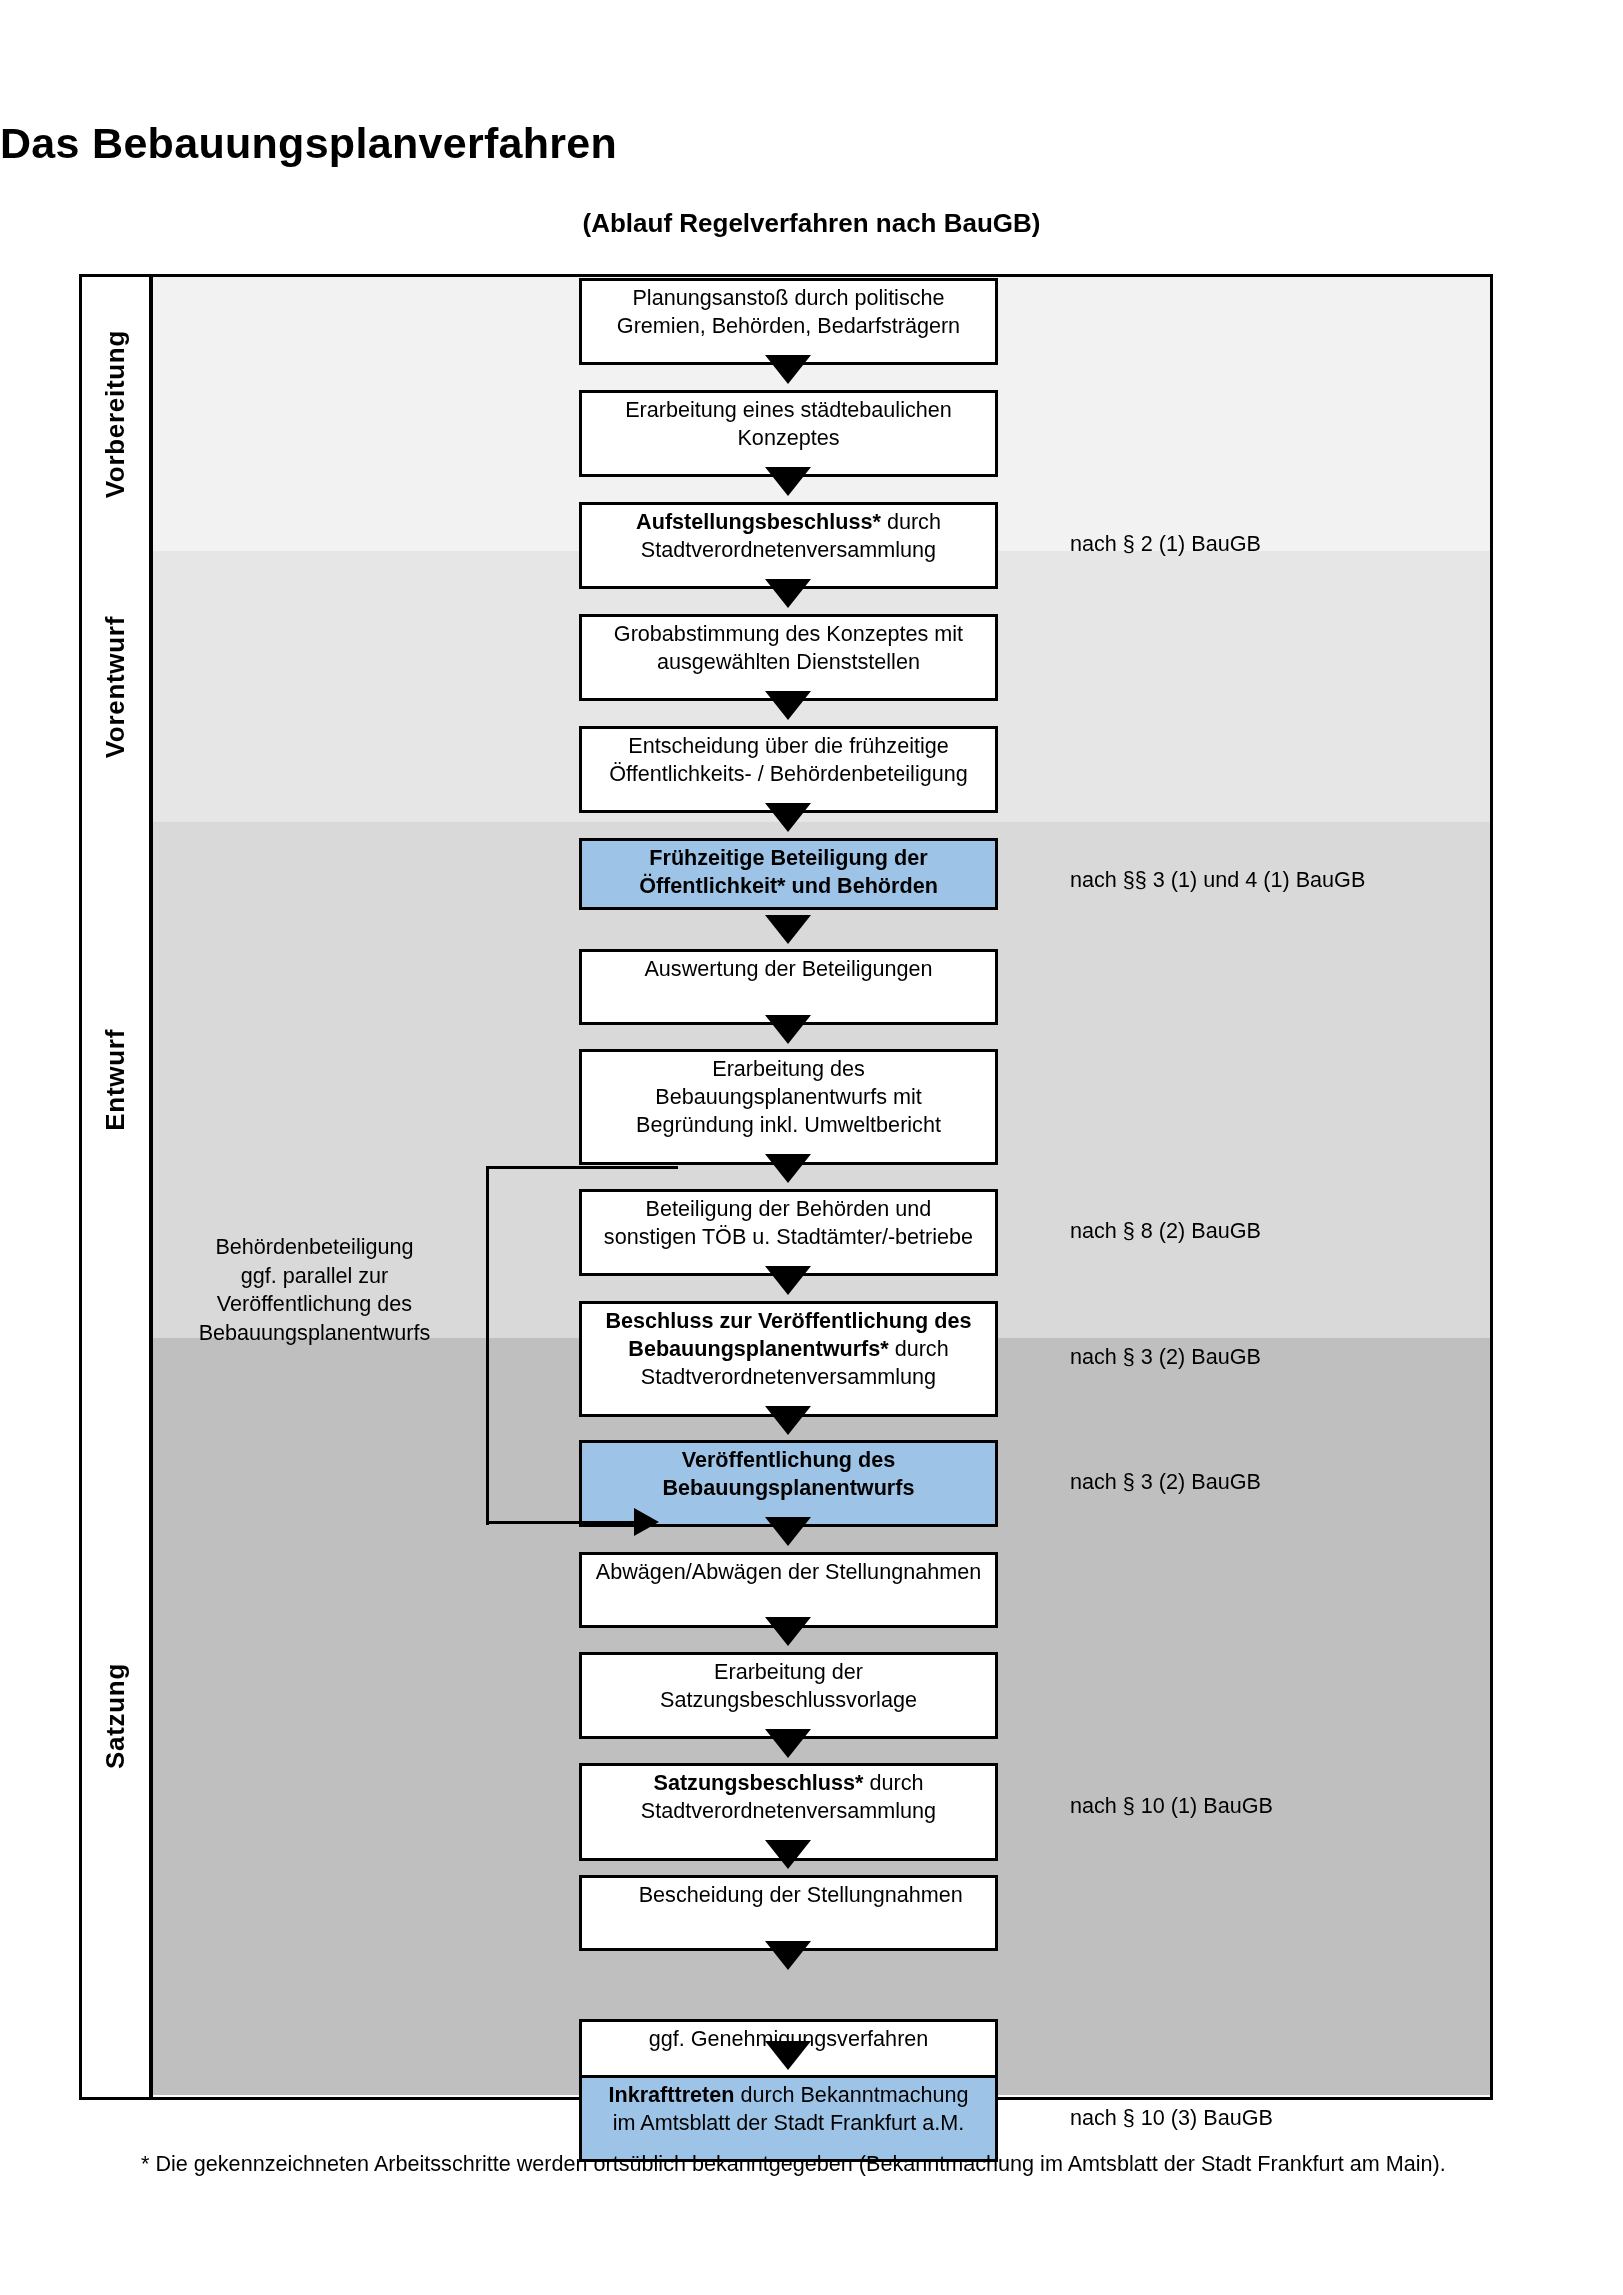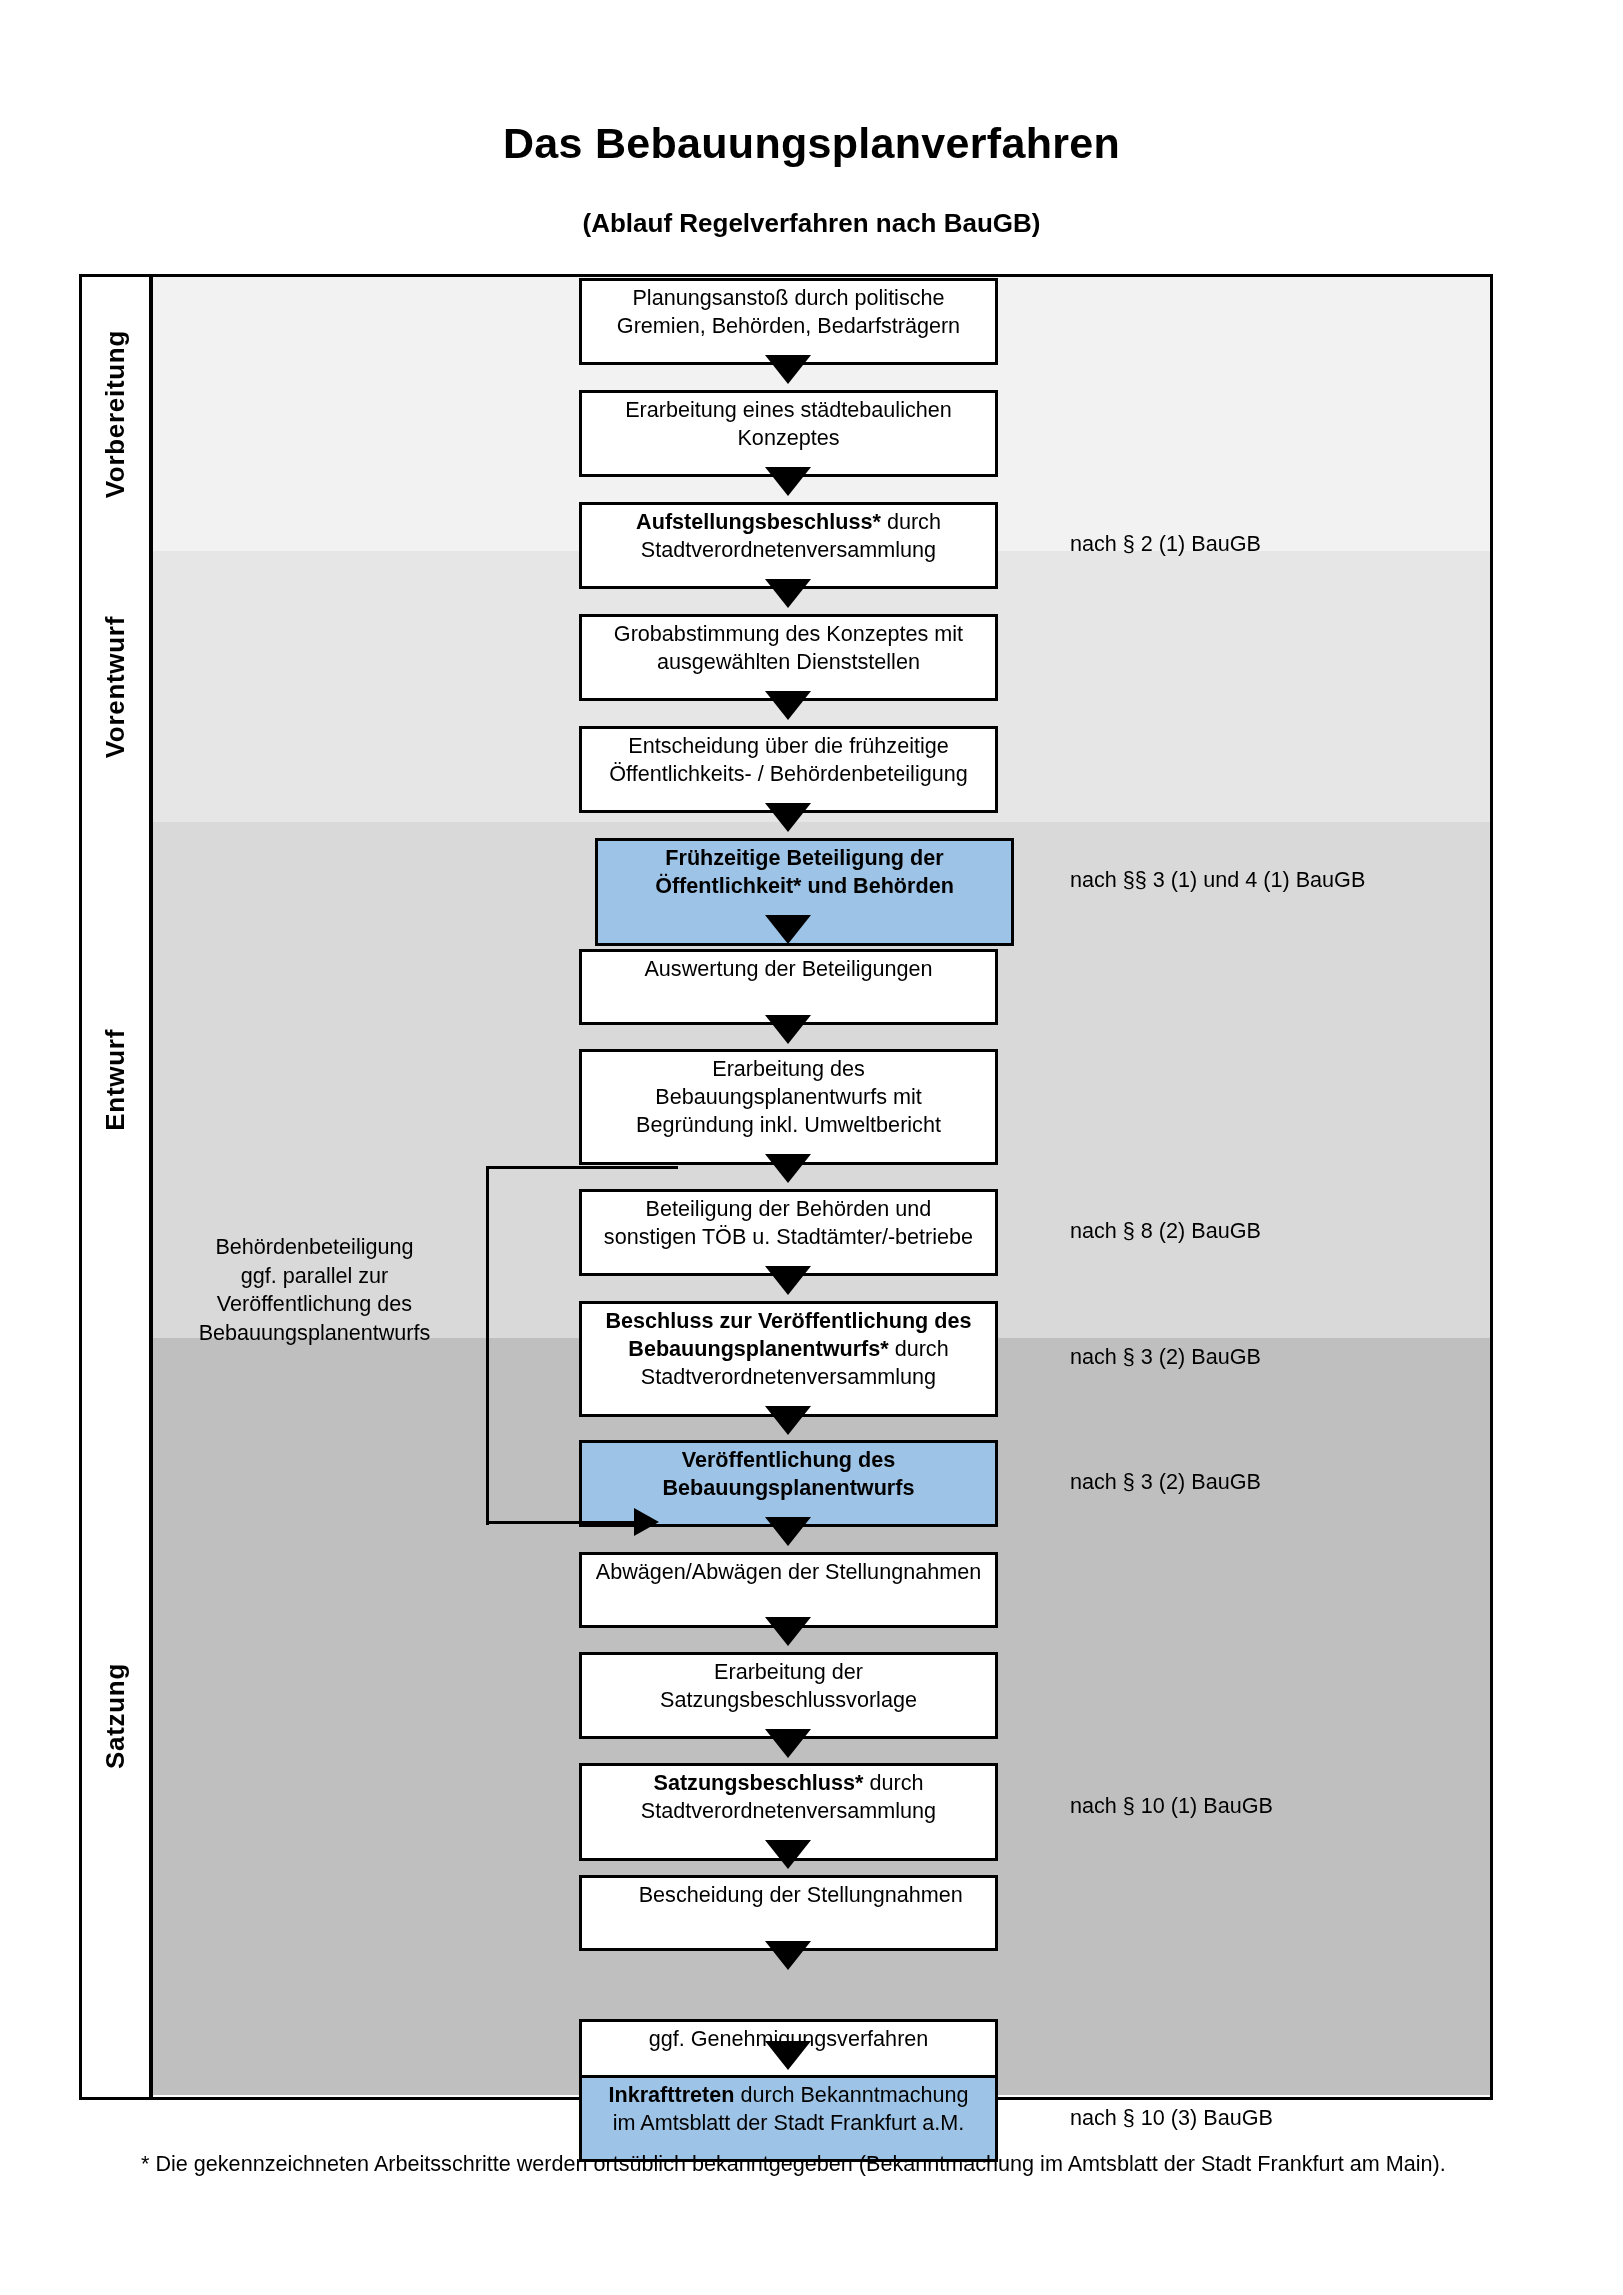--- a/index.html
+++ b/index.html
@@ -7,21 +7,21 @@
     width:1623px;height:2295px;
     font-family:"Liberation Sans","DejaVu Sans",sans-serif;
     color:#000;
     -webkit-font-smoothing:antialiased;
   }
   .page{position:relative;width:1623px;height:2295px;overflow:hidden;background:#fff;}
 
   
   .title{
     position:absolute;left:0;right:0;top:119px;
-    text-align:center;font-size:43px;font-weight:bold;letter-spacing:0.3px;
+    font-size:43px;font-weight:bold;letter-spacing:0.3px;
   }
   .subtitle{
     position:absolute;left:0;right:0;top:208px;
     text-align:center;font-size:26px;font-weight:bold;
   }
 
   
   .frame{
     position:absolute;left:79px;top:274px;width:1414px;height:1826px;
     border:3.9px solid #000;box-sizing:border-box;background:#fff;
@@ -150,21 +150,21 @@
             <span class="ln"><span>Grobabstimmung des Konzeptes mit</span></span>
             <span class="ln"><span>ausgewählten Dienststellen</span></span>
           </div>
         </div>
         <div class="node" style="left: 497px; top: 449px; width: 419px; height: 87px;">
           <div>
             <span class="ln"><span>Entscheidung über die frühzeitige</span></span>
             <span class="ln"><span>Öffentlichkeits- / Behördenbeteiligung</span></span>
           </div>
         </div>
-        <div class="node blue" style="left: 497px; top: 561px; width: 419px; height: 108px; margin-left: 16px;">
+        <div class="node blue" style="left: 497px; top: 561px; width: 419px; height: 72px;">
           <div>
             <span class="ln"><b>Frühzeitige Beteiligung der</b></span>
             <span class="ln"><b>Öffentlichkeit* und Behörden</b></span>
           </div>
         </div>
         <div class="node" style="left: 497px; top: 672px; width: 419px; height: 76px;">
           <div>
             <span class="ln"><span>Auswertung der Beteiligungen</span></span>
           </div>
         </div>

